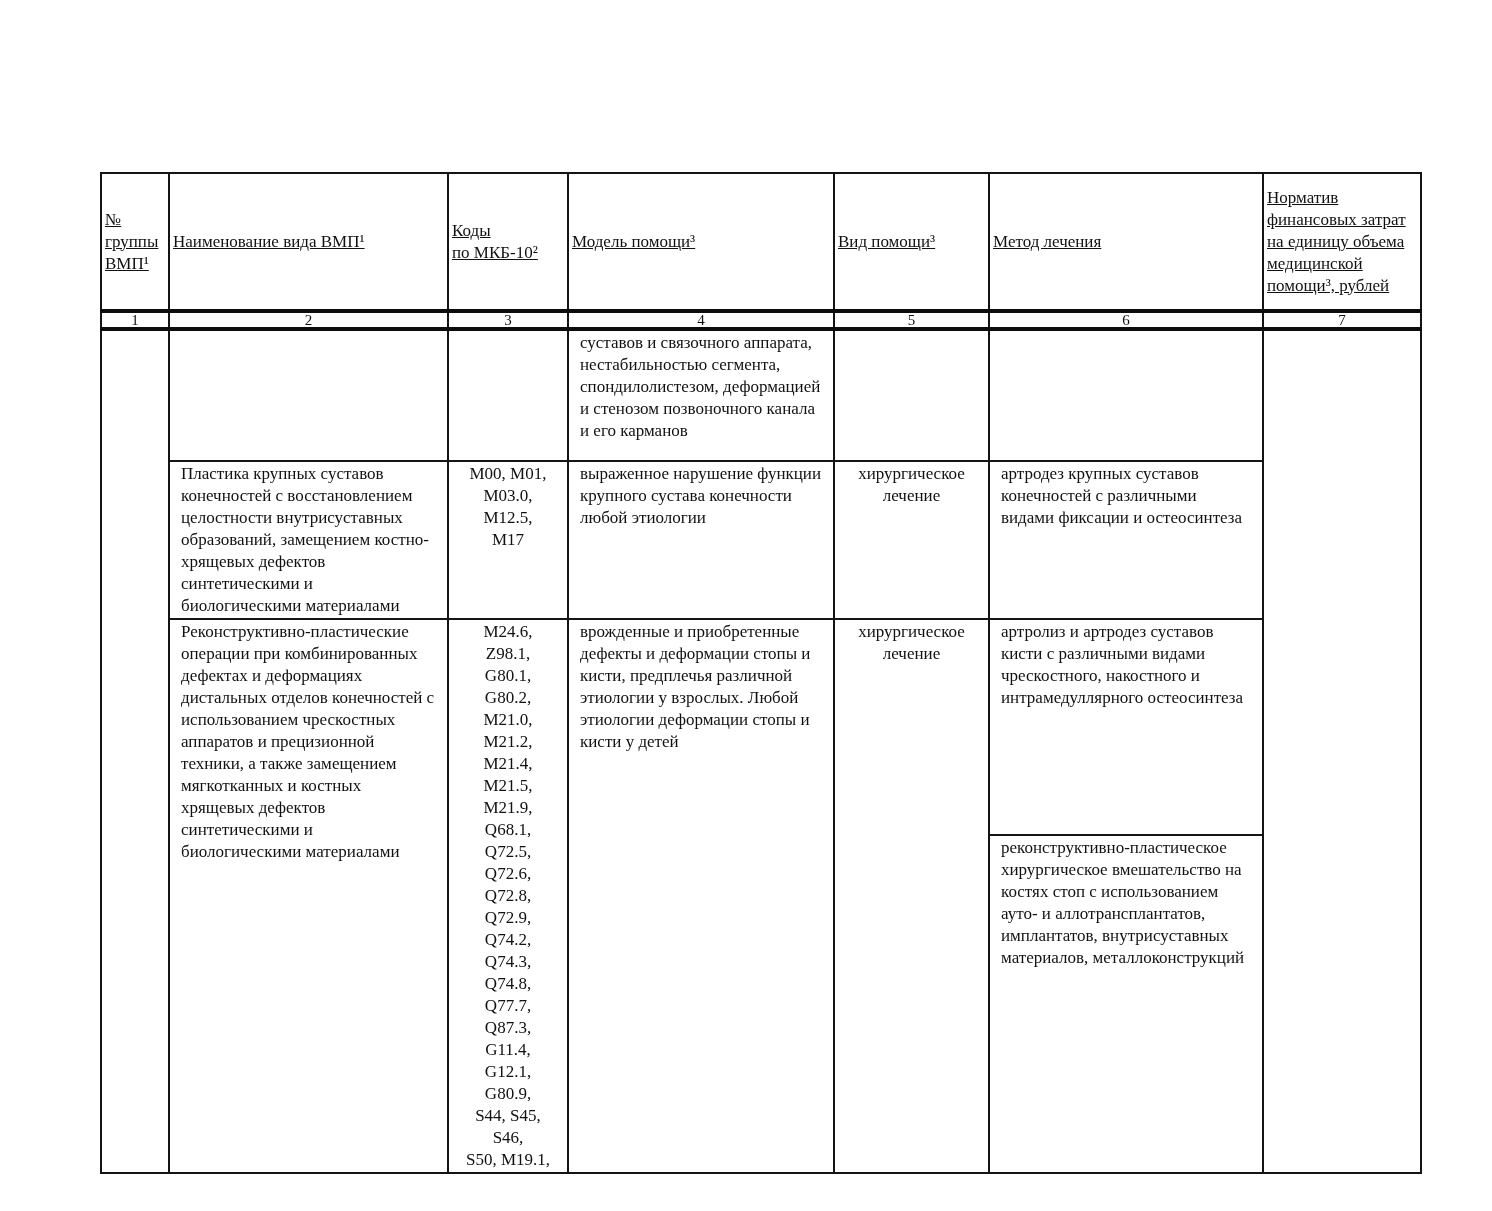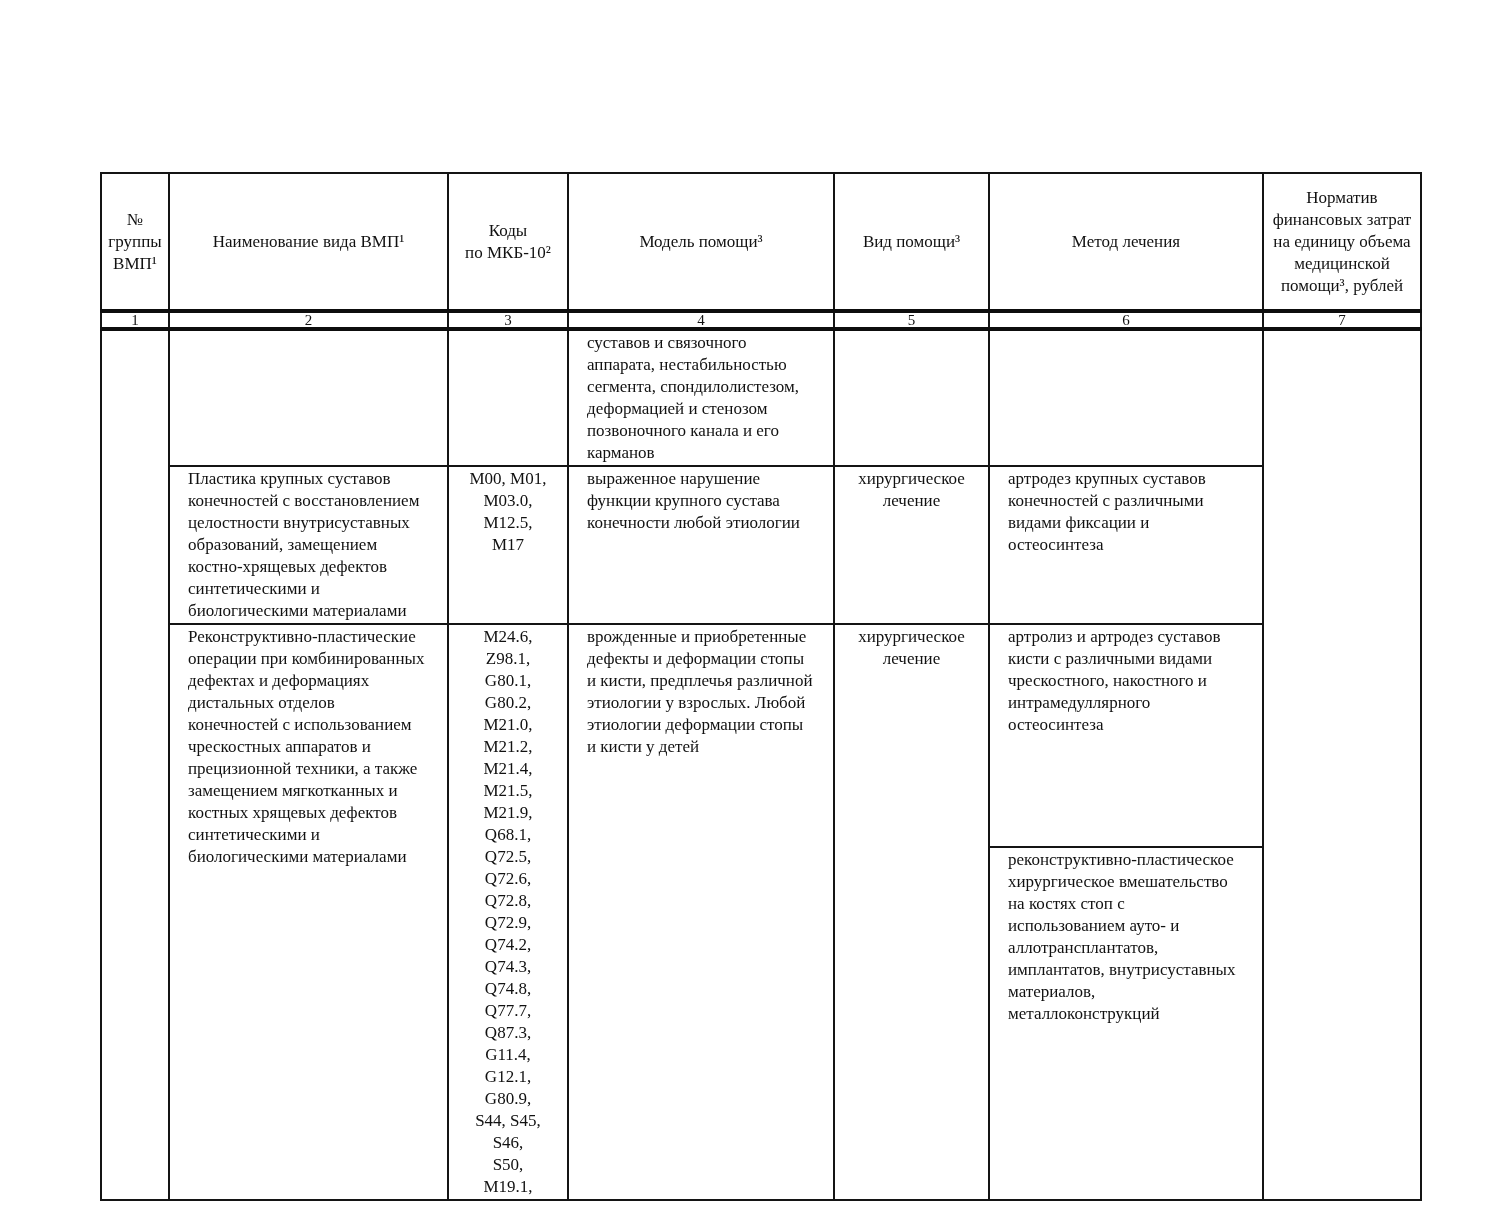--- a/index.html
+++ b/index.html
@@ -25,30 +25,31 @@
     border-collapse: collapse;
     table-layout: fixed;
     width: 1320px;
   }
   table.vmp th,
   table.vmp td {
     border: 2px solid #141414;
     font-size: 17px;
     line-height: 22px;
     font-weight: normal;
-    padding: 1px 18px;
+    padding: 1px 11px;
     overflow: hidden;
     box-sizing: border-box;
   }
   
   tr.header-row { height: 138px; }
   tr.header-row th {
-    text-align: center;
+    text-align: left;
     vertical-align: middle;
     padding: 2px 3px;
+    text-decoration: underline;
   }
   
   tr.num-row { height: 18px; }
   tr.num-row td {
     border-top: 4px solid #0d0d0d;
     border-bottom: 4px solid #0d0d0d;
     text-align: center;
     vertical-align: middle;
     font-size: 15px;
     line-height: 12px;

